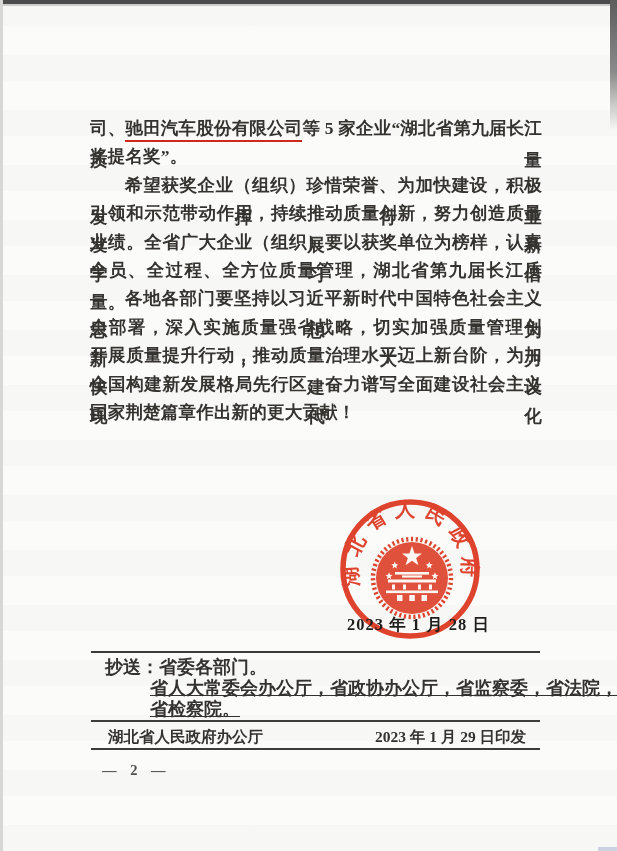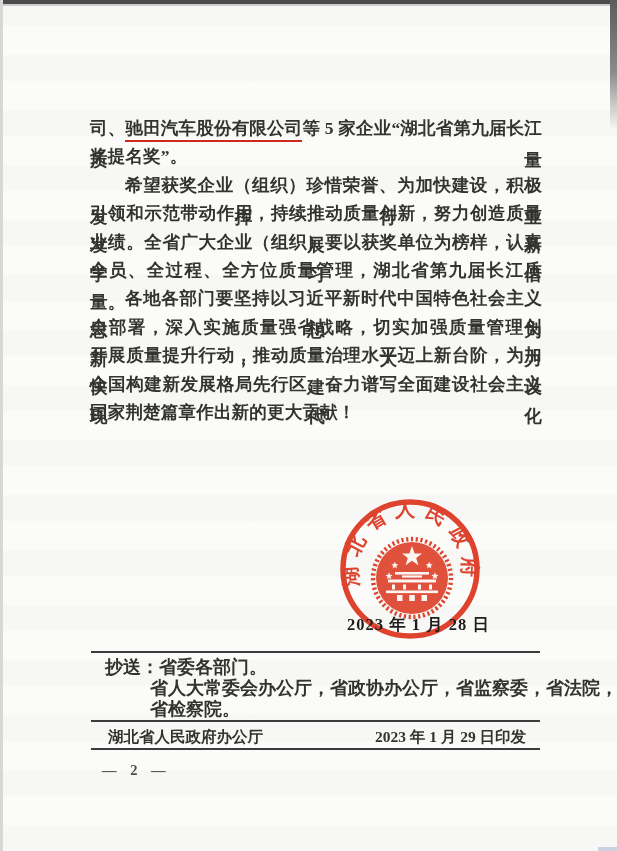--- a/index.html
+++ b/index.html
@@ -64,21 +64,21 @@
   
   .rule{position:absolute;left:91px;width:449px;height:1.6px;background:#3c3c3c;}
   .rule-1{top:651px;}
   .rule-2{top:720px;}
   .rule-3{top:748px;}
   .cc-block{
     position:absolute;left:105px;top:657px;width:435px;
     font-size:18px;font-weight:600;color:#333230;
   }
   .cc-row{margin:0;height:20.8px;line-height:20.8px;white-space:nowrap;}
-  .cc-row.cont{padding-left:45px;}
+  .cc-row.cont{padding-left:45px;text-decoration:underline;}
   .issuer-row{
     position:absolute;left:108px;top:727px;width:418px;height:20px;
     display:flex;justify-content:space-between;align-items:center;
     font-size:15.5px;font-weight:600;color:#333230;white-space:nowrap;
   }
   .page-number{
     position:absolute;left:102px;top:762px;
     font-size:14.5px;letter-spacing:5px;color:#4e4e4c;font-weight:600;
     white-space:nowrap;
   }

